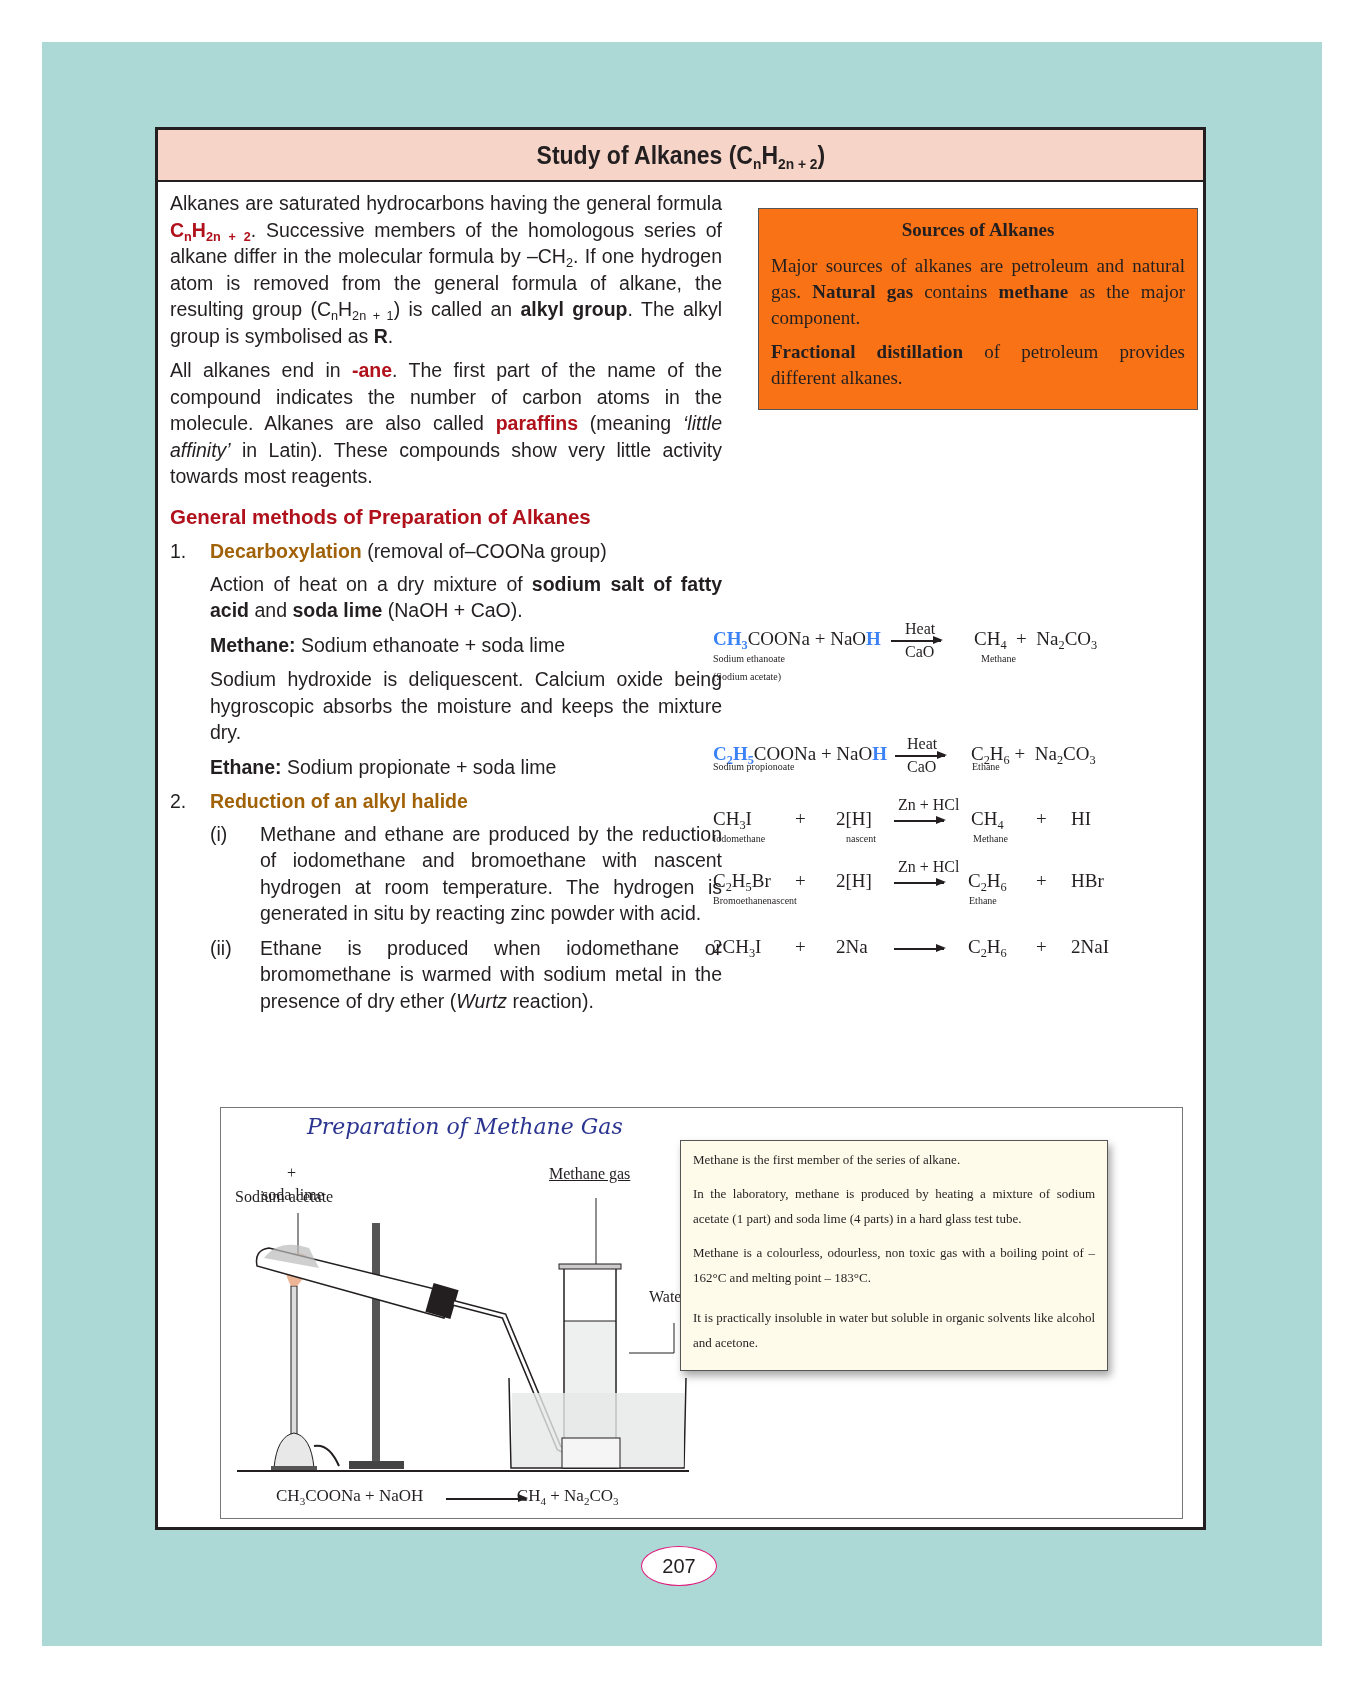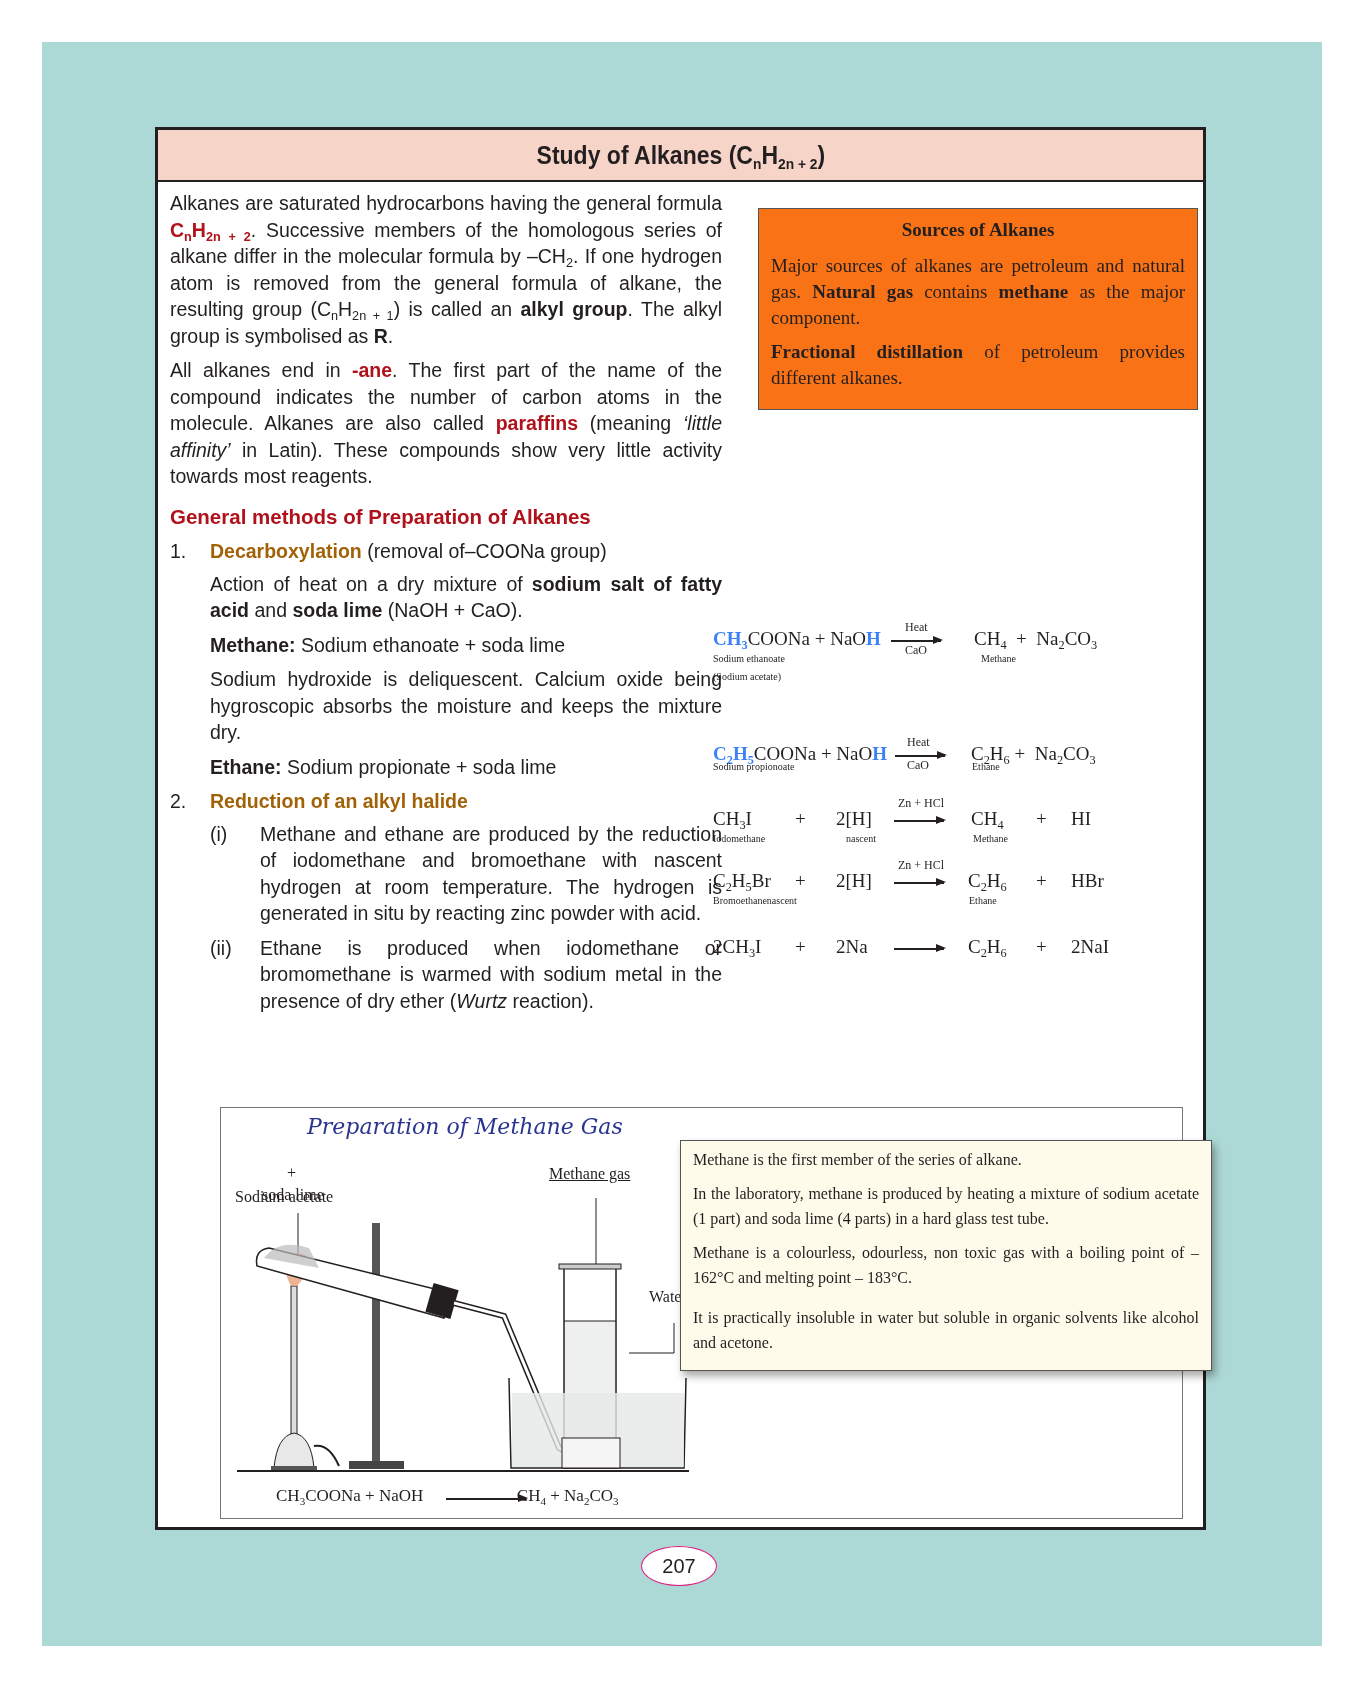--- a/index.html
+++ b/index.html
@@ -22,26 +22,26 @@
   .sub-item .r { width:50px; flex:none; }
   .sub-item .t { flex:1; text-align:justify; }
   .sources { position:absolute; left:600px; top:78px; width:440px; background:#f97316; border:1.5px solid #555; box-sizing:border-box; padding:8px 12px 10px 12px; font-family:"Liberation Serif", serif; font-size:19px; line-height:26px; }
   .sources h3 { margin:0 0 10px 0; text-align:center; font-size:19px; }
   .sources p { margin:0 0 8px 0; text-align:justify; }
   .eq { position:absolute; font-family:"Liberation Serif", serif; font-size:19px; color:#231f20; }
   .eq .lbl { font-size:10px; position:absolute; white-space:nowrap; }
   .eq .m { position:absolute; white-space:nowrap; }
   .arrow { position:absolute; height:1.5px; background:#231f20; }
   .arrow::after { content:""; position:absolute; right:-2px; top:-4px; border-left:10px solid #231f20; border-top:4.5px solid transparent; border-bottom:4.5px solid transparent; }
-  .cond { position:absolute; font-size:12px; white-space:nowrap; }
+  .cond { position:absolute; font-size:16px; white-space:nowrap; }
   .mag { color:#3b82f6; font-weight:bold; }
   .figure { position:absolute; left:62px; top:977px; width:963px; height:412px; border:1.5px solid #777; box-sizing:border-box; background:#fff; }
   .fig-title { position:absolute; left:86px; top:6px; font-family:"DejaVu Serif", serif; font-style:italic; font-size:22px; color:#2b3590; }
   .fig-lbl { position:absolute; font-family:"Liberation Serif", serif; font-size:16px; white-space:nowrap; }
-  .info { position:absolute; left:522px; top:1010px; width:532px; background:#fffbea; border:1.5px solid #555; box-sizing:border-box; padding:6px 12px; font-family:"Liberation Serif", serif; font-size:16px; line-height:25.5px; box-shadow:3px 5px 8px rgba(0,0,0,0.35); }
+  .info { position:absolute; left:522px; top:1010px; width:428px; background:#fffbea; border:1.5px solid #555; box-sizing:border-box; padding:6px 12px; font-family:"Liberation Serif", serif; font-size:13px; line-height:25.5px; box-shadow:3px 5px 8px rgba(0,0,0,0.35); }
   .info p { margin:0 0 8px 0; text-align:justify; }
   .pagenum { position:absolute; left:641px; top:1546px; width:74px; height:38px; border:1.5px solid #e0197d; border-radius:50%; background:#fff; display:flex; align-items:center; justify-content:center; font-size:20px; color:#231f20; }
 </style>
 </head>
 <body>
 
 <div class="teal"></div>
 
 <div class="page">
 

